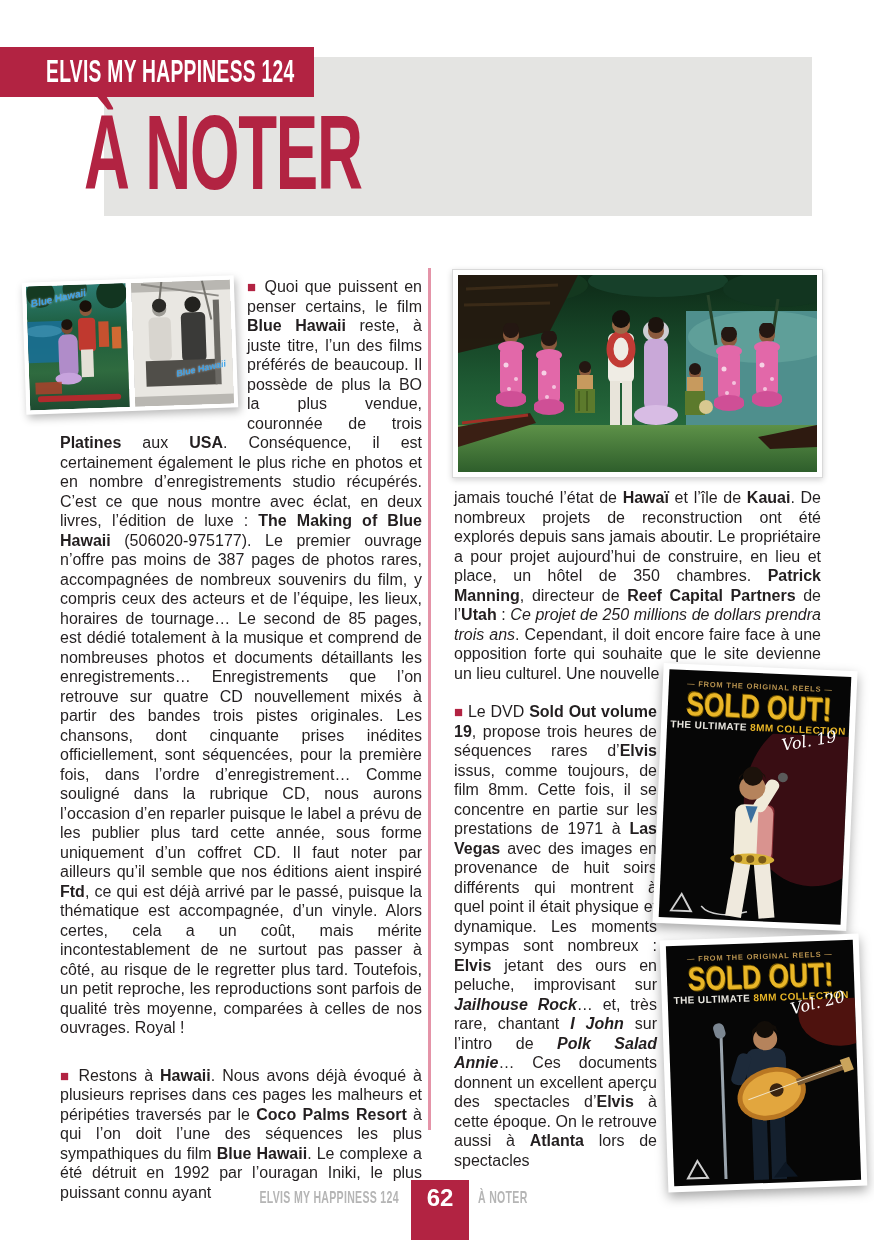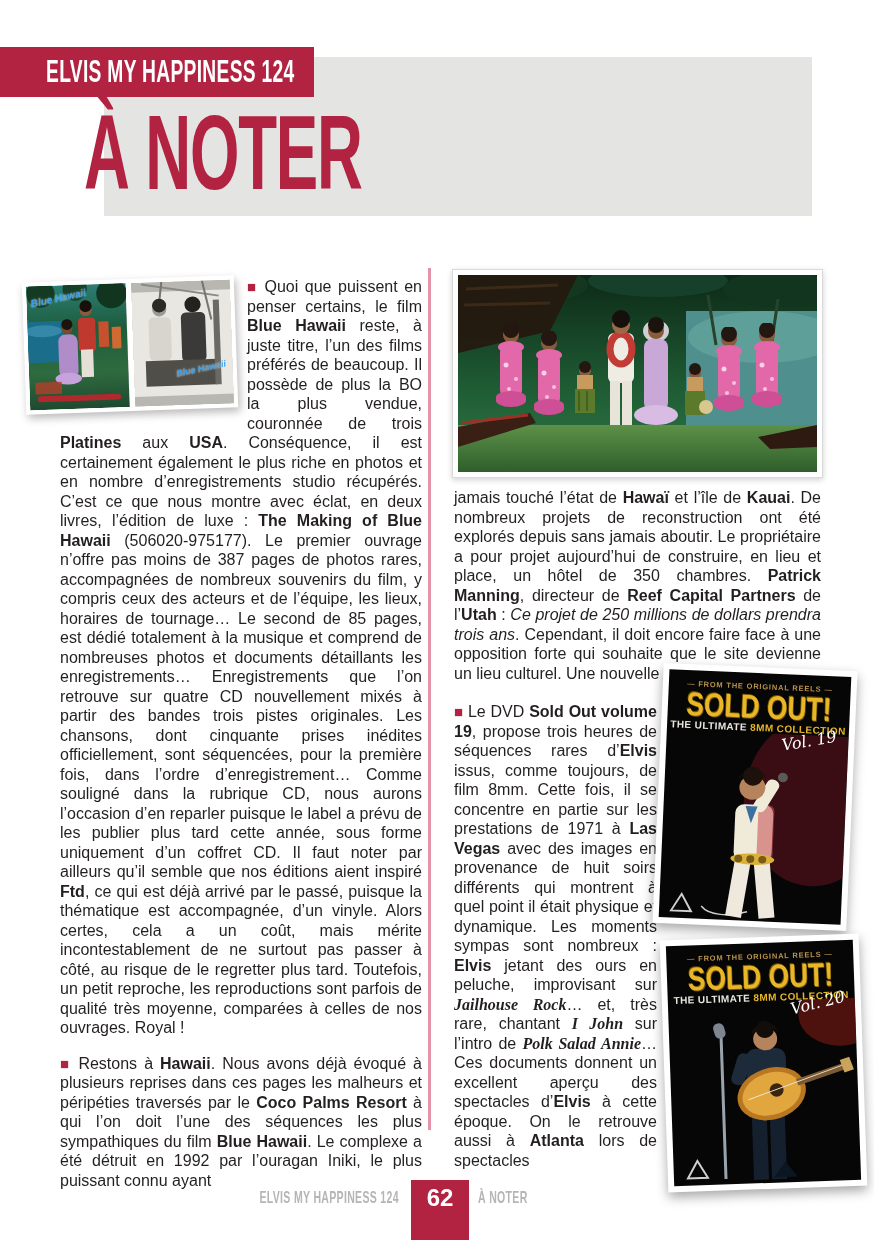--- a/index.html
+++ b/index.html
@@ -27,27 +27,27 @@
     position:absolute;left:84px;top:99px;color:var(--red);font-weight:700;
     font-size:106px;line-height:1;letter-spacing:-2px;white-space:nowrap;
     transform:scaleX(.60);transform-origin:left top;
   }
   
   .divider{position:absolute;left:428px;top:268px;width:3px;height:862px;background:var(--divider);}
   .col{position:absolute;}
   .col1{left:60px;top:277px;width:362px;}
   .col2{left:454px;top:269px;width:367px;}
   .body-text{font-size:16px;line-height:19.5px;text-align:justify;color:var(--ink);}
-  .p2{margin-top:16px;}
+  .p2{margin-top:28px;}
   .p3{margin-top:10px;}
   .p4{margin-top:19px;}
   .seg-bullet{color:var(--red);font-size:15px;}
   .seg-b{font-weight:700;}
   .seg-i{font-style:italic;}
-  .seg-bi{font-weight:700;font-style:italic;font-family:Liberation Serif, serif;}
+  .seg-bi{font-weight:700;font-style:italic;}
   
   .books-float{float:left;width:214px;height:142px;margin:0 9px 2px -36px;position:relative;}
   .books-mat{
     position:absolute;left:0;top:2px;width:212px;height:132px;background:#fff;
     box-shadow:2px 4px 8px rgba(0,0,0,.28);transform:rotate(-2deg);
     padding:4px;display:flex;gap:5px;
   }
   .book{position:relative;flex:1;overflow:hidden;box-shadow:inset 0 0 0 1px rgba(0,0,0,.18);}
   .book svg{display:block;width:100%;height:100%;}
   .bh-logo{

